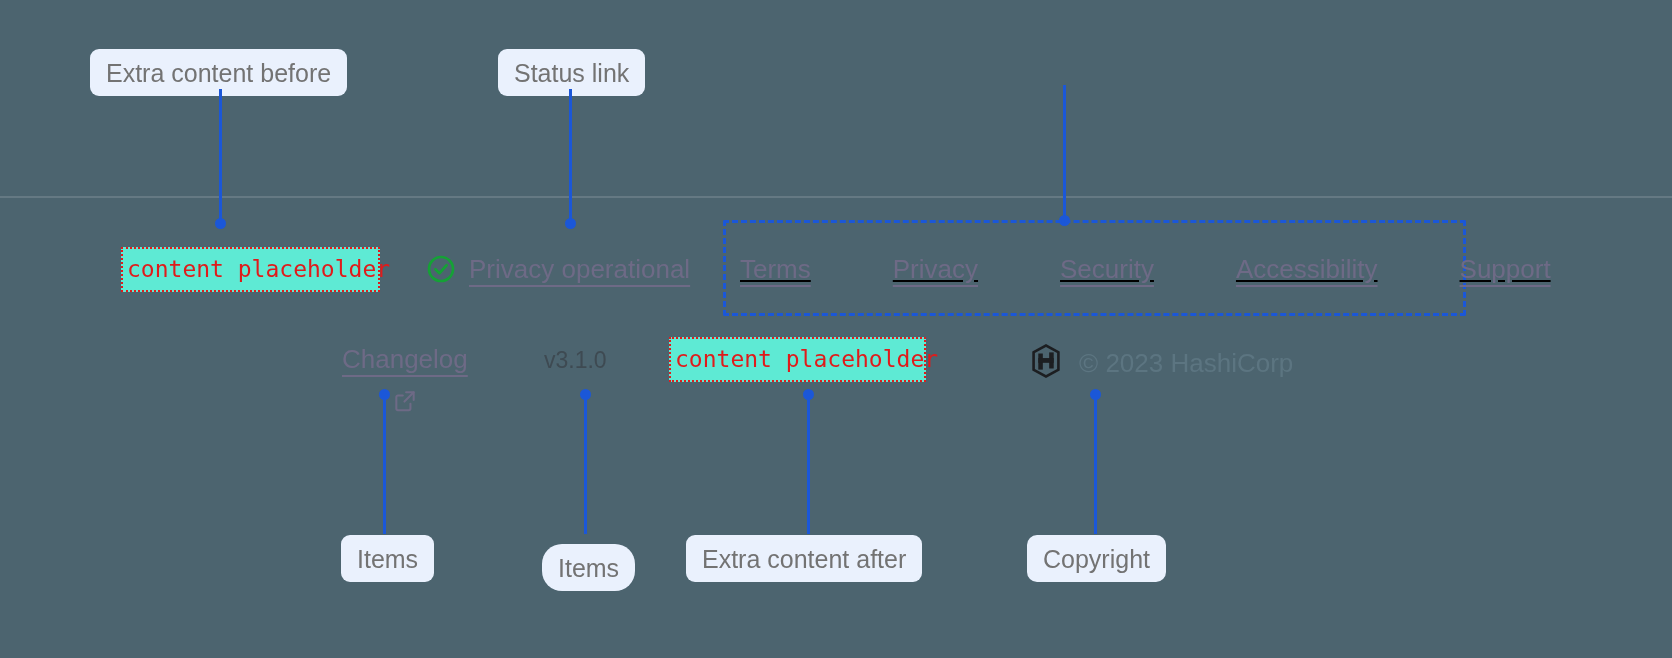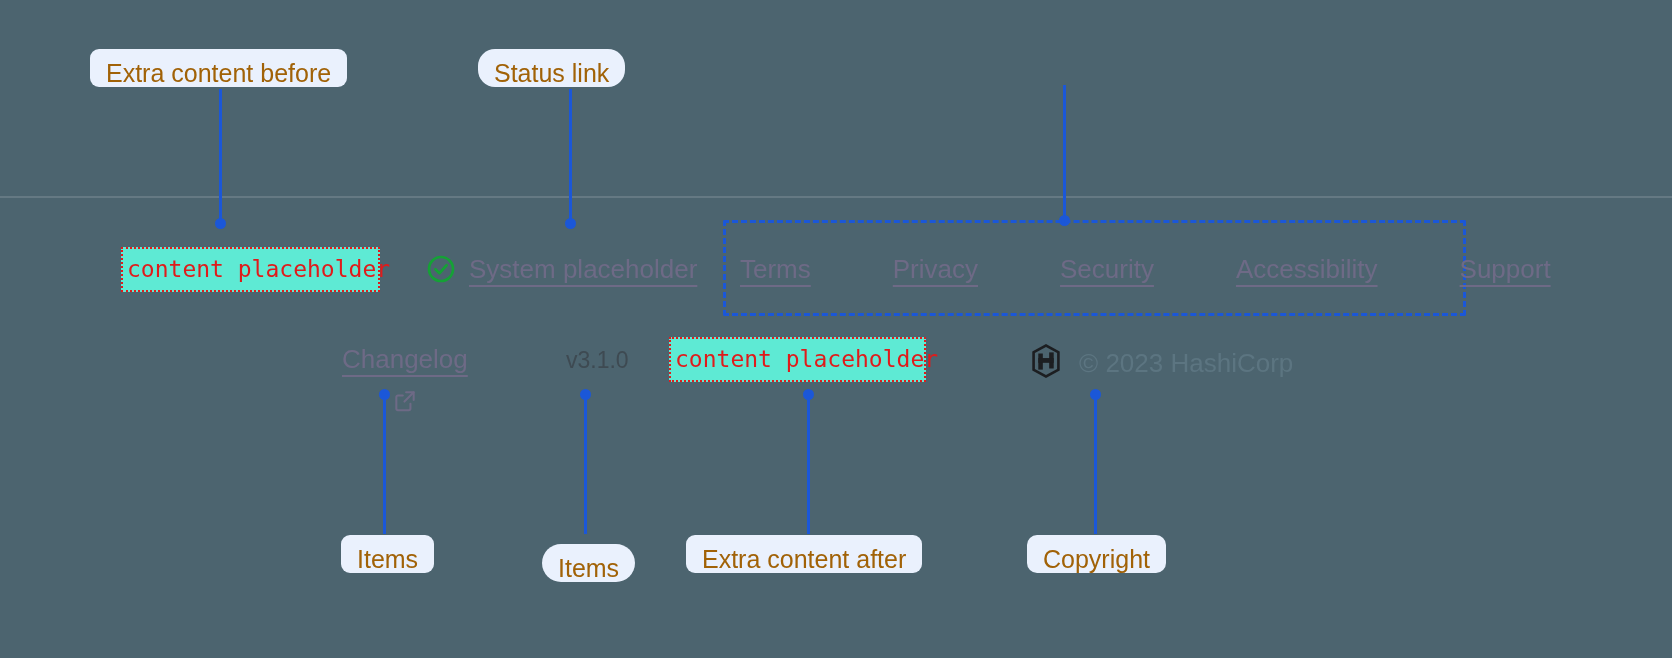--- a/index.html
+++ b/index.html
@@ -26,24 +26,24 @@
     top: 196px;
     width: 1672px;
     height: 2px;
     background: rgba(255,255,255,0.14);
   }
 
   
   .callout {
     position: absolute;
     background: #eaf1fd;
-    color: #a16207;
+    color: #737373;
     font-size: 25px;
     line-height: 1;
-    padding: 12px 16px 1px 16px;
+    padding: 12px 16px 10px 16px;
     border-radius: 9px;
     white-space: nowrap;
     font-family: "Liberation Sans", sans-serif;
   }
   .leader {
     position: absolute;
     width: 3px;
     background: #1b57d8;
   }
   .leader-dot {
@@ -90,20 +90,21 @@
     text-underline-offset: 7px;
     text-decoration-thickness: 2px;
     white-space: nowrap;
   }
   .check-icon { display: block; }
 
   .legal-links {
     position: absolute;
     display: flex;
     gap: 82px;
+    text-decoration: underline;
   }
   .legal-link {
     color: #6e6a86;
     font-size: 26px;
     text-decoration: underline;
     text-underline-offset: 7px;
     text-decoration-thickness: 2px;
     white-space: nowrap;
   }
 
@@ -145,39 +146,39 @@
 <body>
 
 <div class="stage">
 
   <div class="footer-divider"></div>
 
   <div class="callout" style="left:90px; top:49px;">Extra content before</div>
   <div class="leader" style="left:219px; top:89px; height:134px;"></div>
   <div class="leader-dot" style="left:215px; top:218px;"></div>
 
-  <div class="callout" style="left:478px; top:49px;border-radius:17px;">Status link</div>
+  <div class="callout" style="left:498px; top:49px;">Status link</div>
   <div class="leader" style="left:569px; top:89px; height:134px;"></div>
   <div class="leader-dot" style="left:565px; top:218px;"></div>
 
   <div class="leader" style="left:1063px; top:85px; height:136px;"></div>
   <div class="leader-dot" style="left:1059px; top:215px;"></div>
 
   <div class="hl-box" style="left:723px; top:220px; width:743px; height:96px;"></div>
 
   <div class="placeholder" style="left:121px; top:247px; width:259px; height:45px;">content placeholder</div>
 
   <div class="status-link" style="left:425px; top:253px;">
     <span>
       <svg class="check-icon" width="32" height="32" viewBox="0 0 24 24" fill="none" stroke="#15a136" stroke-width="2" stroke-linecap="round" stroke-linejoin="round">
         <circle cx="12" cy="12" r="9"></circle>
         <polyline points="7.8,12.2 10.8,15.2 16.2,9.2"></polyline>
       </svg>
     </span>
-    <span class="status-text">System placeholder</span>
+    <span class="status-text">Privacy operational</span>
   </div>
 
   <div class="legal-links" style="left:740px; top:254px;">
     <a class="legal-link" href="#">Terms</a>
     <a class="legal-link" href="#">Privacy</a>
     <a class="legal-link" href="#">Security</a>
     <a class="legal-link" href="#">Accessibility</a>
     <a class="legal-link" href="#">Support</a>
   </div>
 
@@ -185,21 +186,21 @@
     <span class="changelog-text">Changelog</span>
     <span>
       <svg width="26" height="26" viewBox="0 0 24 24" fill="none" stroke="#6e6a86" stroke-width="1.9" stroke-linecap="round" stroke-linejoin="round">
         <path d="M13 4h7v7"></path>
         <path d="M20 4l-8.5 8.5"></path>
         <path d="M17 14.5V19a1.5 1.5 0 0 1-1.5 1.5h-10A1.5 1.5 0 0 1 4 19V8.5A1.5 1.5 0 0 1 5.5 7H10"></path>
       </svg>
     </span>
   </div>
 
-  <div class="version-text" style="left:566px; top:347px;">v3.1.0</div>
+  <div class="version-text" style="left:544px; top:347px;">v3.1.0</div>
 
   <div class="placeholder" style="left:669px; top:337px; width:257px; height:45px;">content placeholder</div>
 
   <div class="copyright-block" style="left:1030px; top:344px;">
     <span>
       <svg width="32" height="34" viewBox="0 0 28 30" fill="#1c1e21">
         <path d="M14 0 L26.1 6.6 L26.1 23.4 L14 30 L1.9 23.4 L1.9 6.6 Z
                  M14 2.6 L4.2 8.0 L4.2 22.0 L14 27.4 L23.8 22.0 L23.8 8.0 Z"></path>
         <rect x="7.2" y="8.4" width="4.0" height="14.2"></rect>
         <rect x="16.8" y="7.4" width="4.0" height="14.2"></rect>

